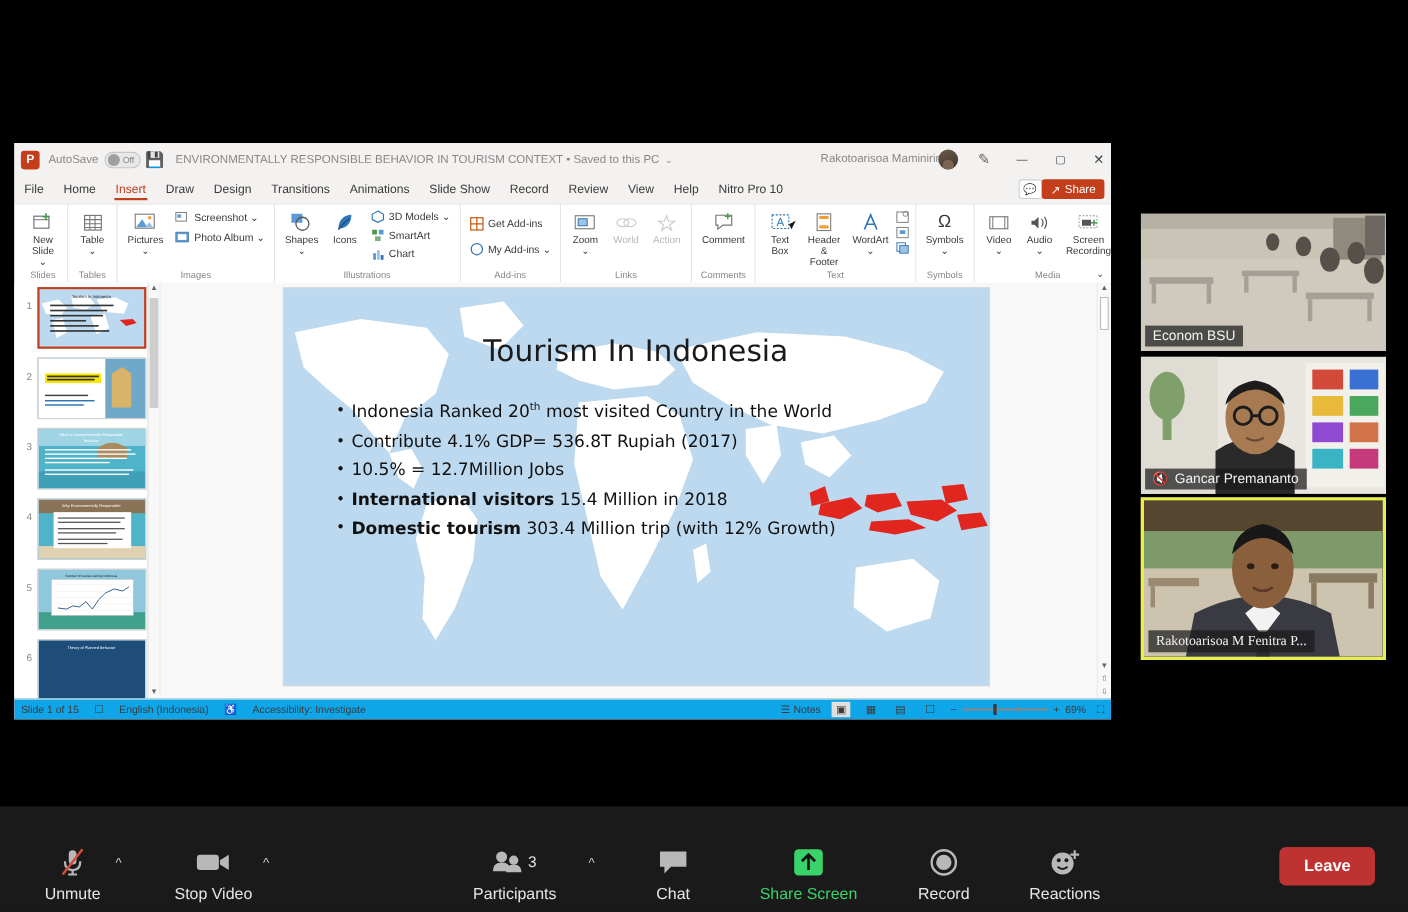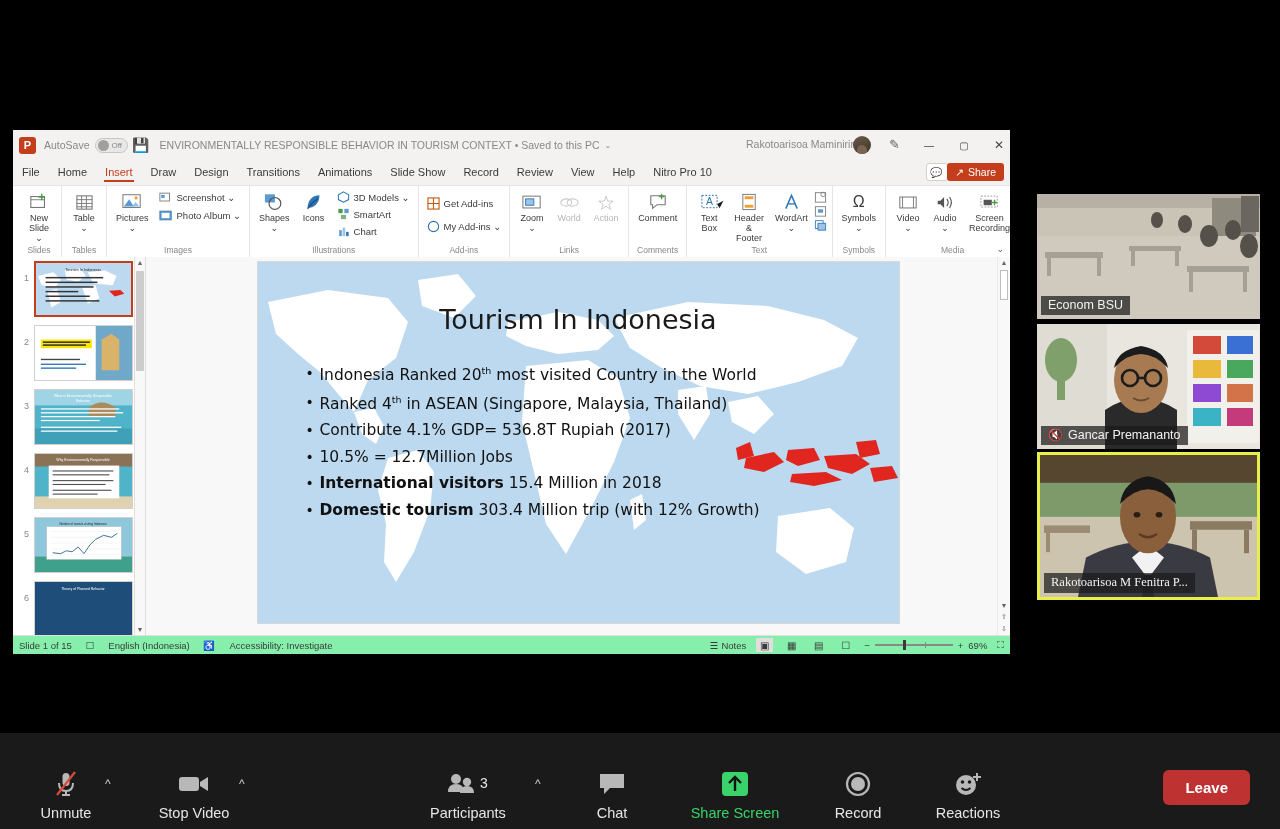--- a/index.html
+++ b/index.html
@@ -235,21 +235,21 @@
     background: #f8f8f8; border-left: 1px solid #eaeaea;
   }
   .slide-scroll-v .thumbv {
     position: absolute; left: 2px; right: 2px; top: 13px; height: 30px;
     background: #fff; border: 1px solid #bdbdbd;
   }
   .sv-btn { position: absolute; left:0; right:0; text-align:center; font-size:7px; color:#666; }
 
   
   .status-bar {
-    height: 19px; flex: 0 0 19px; background: #86efac;
+    height: 19px; flex: 0 0 19px; background: #0ea5e9;
     border-top: 1px solid #e1dfdd;
     display: flex; align-items: center;
     font-size: 9.5px; color: #3b3a39; padding: 0 6px; gap: 14px;
     position: relative;
   }
   .sb-right {
     position: absolute; right: 6px; top: 0; bottom: 0;
     display: flex; align-items: center; gap: 10px;
   }
   .view-btn {
@@ -815,21 +815,20 @@
             <path d="M598 180 L618 178 L622 192 L602 196 Z"></path>
             <path d="M478 186 L492 180 L496 194 L480 198 Z"></path>
             <path d="M612 206 L634 204 L640 216 L616 220 Z"></path>
           </g>
         </svg>
 
         <div class="slide-title">Tourism In Indonesia</div>
 
         <div class="bullets">
           <div class="bullet">Indonesia Ranked 20<sup>th</sup> most visited Country in the World</div>
-          <div class="bullet">Ranked 4<sup>th</sup> in ASEAN (Singapore, Malaysia, Thailand)</div>
           <div class="bullet">Contribute  4.1% GDP= 536.8T Rupiah (2017)</div>
           <div class="bullet">10.5% = 12.7Million Jobs</div>
           <div class="bullet"><b>International visitors</b> 15.4 Million in 2018</div>
           <div class="bullet"><b>Domestic tourism</b> 303.4 Million trip (with 12% Growth)</div>
         </div>
       </div>
 
       <div class="slide-scroll-v">
         <div class="sv-btn" style="top:2px;">▲</div>
         <div class="thumbv"></div>

